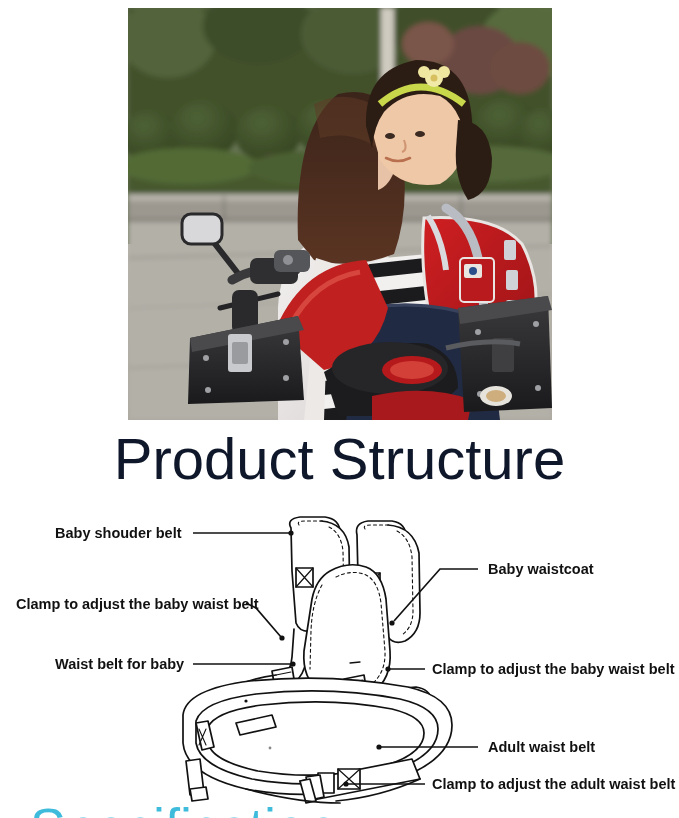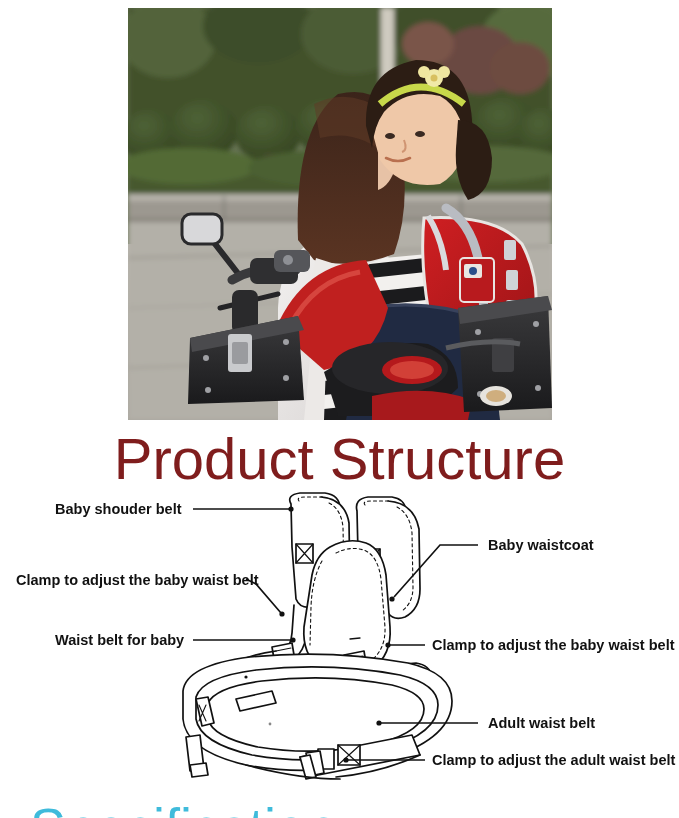--- a/index.html
+++ b/index.html
@@ -35,21 +35,21 @@
     font-size: 58px;
     line-height: 62px;
     font-weight: 400;
     letter-spacing: 0px;
     white-space: nowrap;
   }
 
   
   #diagram-block {
     position: absolute;
-    left: 0; top: 487px;
+    left: 0; top: 511px;
     width: 679px; height: 295px;
   }
   #diagram-svg { display: block; width: 679px; height: 295px; }
 
   .lbl {
     font-family: "Liberation Sans", sans-serif;
     font-size: 14.5px;
     font-weight: 700;
     fill: #111;
   }
@@ -278,21 +278,21 @@
       </g>
 
       <ellipse cx="368" cy="388" rx="16" ry="10" fill="#e6e3dd"></ellipse>
       <ellipse cx="368" cy="388" rx="10" ry="6" fill="#cfae7e"></ellipse>
 
       <path d="M318 340 Q360 330 392 336" stroke="#5a5b5e" stroke-width="5" fill="none"></path>
     </g>
   </svg>
 </div>
 
-<div id="section-title" style="color:#7f1d1d;">Product Structure</div>
+<div id="section-title" style="color:#0f172a;">Product Structure</div>
 
 <div id="diagram-block">
 <svg id="diagram-svg" viewBox="0 0 679 295">
   <g fill="none" stroke="#111" stroke-width="1.7" stroke-linejoin="round" stroke-linecap="round">
 
     <path d="M291 17 Q286 8 300 6 L325 6 Q340 8 340 22 L340 86 Q339 104 328 112 L312 120
              Q300 122 296 112 L292 60 Z" fill="#fff"></path>
     <path d="M299 14 Q296 10 305 10 L323 10 Q333 11 333 22 L333 85 Q332 100 322 108" stroke-dasharray="3 3" stroke-width="1.1"></path>
 
     <path d="M321 10 Q345 12 349 36 L350 96 Q350 116 336 124 Q326 128 320 120" fill="#fff"></path>

